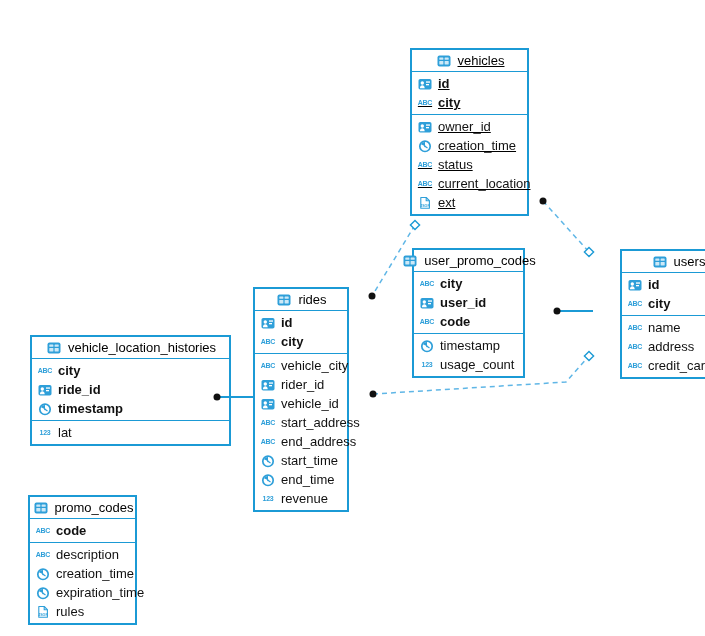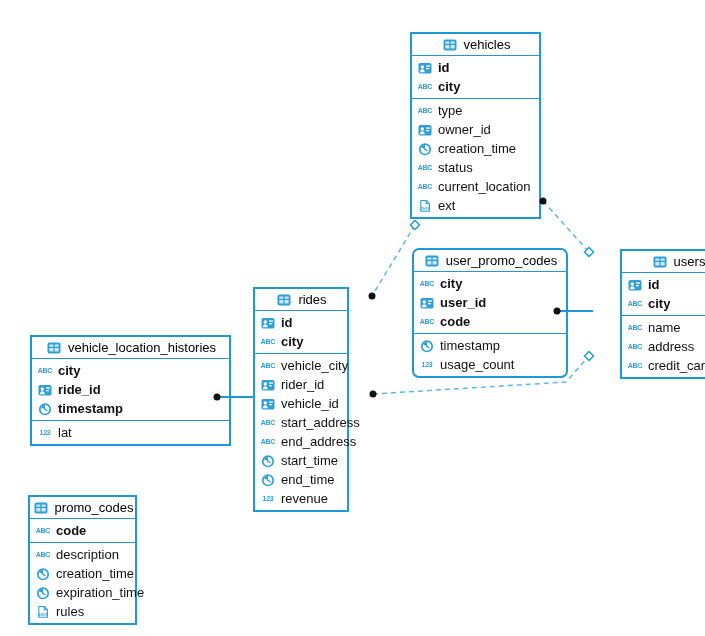--- a/index.html
+++ b/index.html
@@ -20,21 +20,21 @@
   .row.key .lbl{font-weight:700;}
   .icon{width:18px;min-width:18px;height:14px;display:flex;align-items:center;justify-content:center;}
   .glyph{font-size:7px;font-weight:700;color:var(--icon);letter-spacing:-0.3px;line-height:1;}
   .lines{position:absolute;left:0;top:0;width:705px;height:636px;z-index:2;pointer-events:none;}
 </style>
 </head>
 <body>
 
 <div class="canvas">
   <div id="tables">
-      <div class="tbl" style="left: 410px; top: 32px; width: 131px;">
+      <div class="tbl" style="left: 410px; top: 48px; width: 119px; text-decoration: underline;">
         <div class="tbl-header">
           <span class="icon">
             <svg width="14" height="14" viewBox="0 0 14 14">
               <rect x="0.5" y="1.5" width="13" height="11" rx="2" fill="#2e9fd9"></rect>
               <rect x="2.3" y="3.5" width="4.1" height="2.3" rx="0.5" fill="#cde9f7"></rect>
               <rect x="7.6" y="3.5" width="4.1" height="2.3" rx="0.5" fill="#cde9f7"></rect>
               <rect x="2.3" y="6.9" width="4.1" height="3.6" rx="0.5" fill="#cde9f7"></rect>
               <rect x="7.6" y="6.9" width="4.1" height="3.6" rx="0.5" fill="#cde9f7"></rect>
             </svg>
           </span>
@@ -54,26 +54,20 @@
             <span class="lbl">id</span>
           </div>
           <div class="row key">
             <span class="icon">
               <span class="glyph">ABC</span>
             </span>
             <span class="lbl">city</span>
           </div>
         </div>
         <div class="sec">
-          <div class="row">
-            <span class="icon">
-              <span class="glyph">ABC</span>
-            </span>
-            <span class="lbl">type</span>
-          </div>
           <div class="row">
             <span class="icon">
               <svg width="14" height="14" viewBox="0 0 14 14">
                 <rect x="0.5" y="2" width="13" height="10.5" rx="1.8" fill="#2e9fd9"></rect>
                 <circle cx="4.3" cy="6" r="1.7" fill="#fff"></circle>
                 <path d="M1.9 11.2 c0-1.9 1.2-2.9 2.4-2.9 s2.4 1 2.4 2.9 z" fill="#fff"></path>
                 <rect x="8" y="4.4" width="4" height="1.3" fill="#fff"></rect>
                 <rect x="8" y="7" width="3" height="1.3" fill="#fff"></rect>
               </svg>
             </span>
@@ -107,21 +101,21 @@
               <svg width="14" height="14" viewBox="0 0 14 14">
                 <path d="M2.8 1.5 h5.4 L11.4 4.7 v7.6 h-8.6 z" fill="#fff" stroke="#2e9fd9" stroke-width="1.1" stroke-linejoin="round"></path>
                 <path d="M8.2 1.5 v3.2 h3.2" fill="none" stroke="#2e9fd9" stroke-width="1.1"></path>
                 <text x="7.1" y="11.2" font-size="3.6" font-weight="700" fill="#2e9fd9" text-anchor="middle" font-family="Liberation Sans, sans-serif">JSON</text>
               </svg>
             </span>
             <span class="lbl">ext</span>
           </div>
         </div>
       </div>
-      <div class="tbl" style="left: 412px; top: 248px; width: 156px; border-radius: 7px;">
+      <div class="tbl" style="left: 412px; top: 248px; width: 113px;">
         <div class="tbl-header">
           <span class="icon">
             <svg width="14" height="14" viewBox="0 0 14 14">
               <rect x="0.5" y="1.5" width="13" height="11" rx="2" fill="#2e9fd9"></rect>
               <rect x="2.3" y="3.5" width="4.1" height="2.3" rx="0.5" fill="#cde9f7"></rect>
               <rect x="7.6" y="3.5" width="4.1" height="2.3" rx="0.5" fill="#cde9f7"></rect>
               <rect x="2.3" y="6.9" width="4.1" height="3.6" rx="0.5" fill="#cde9f7"></rect>
               <rect x="7.6" y="6.9" width="4.1" height="3.6" rx="0.5" fill="#cde9f7"></rect>
             </svg>
           </span>

